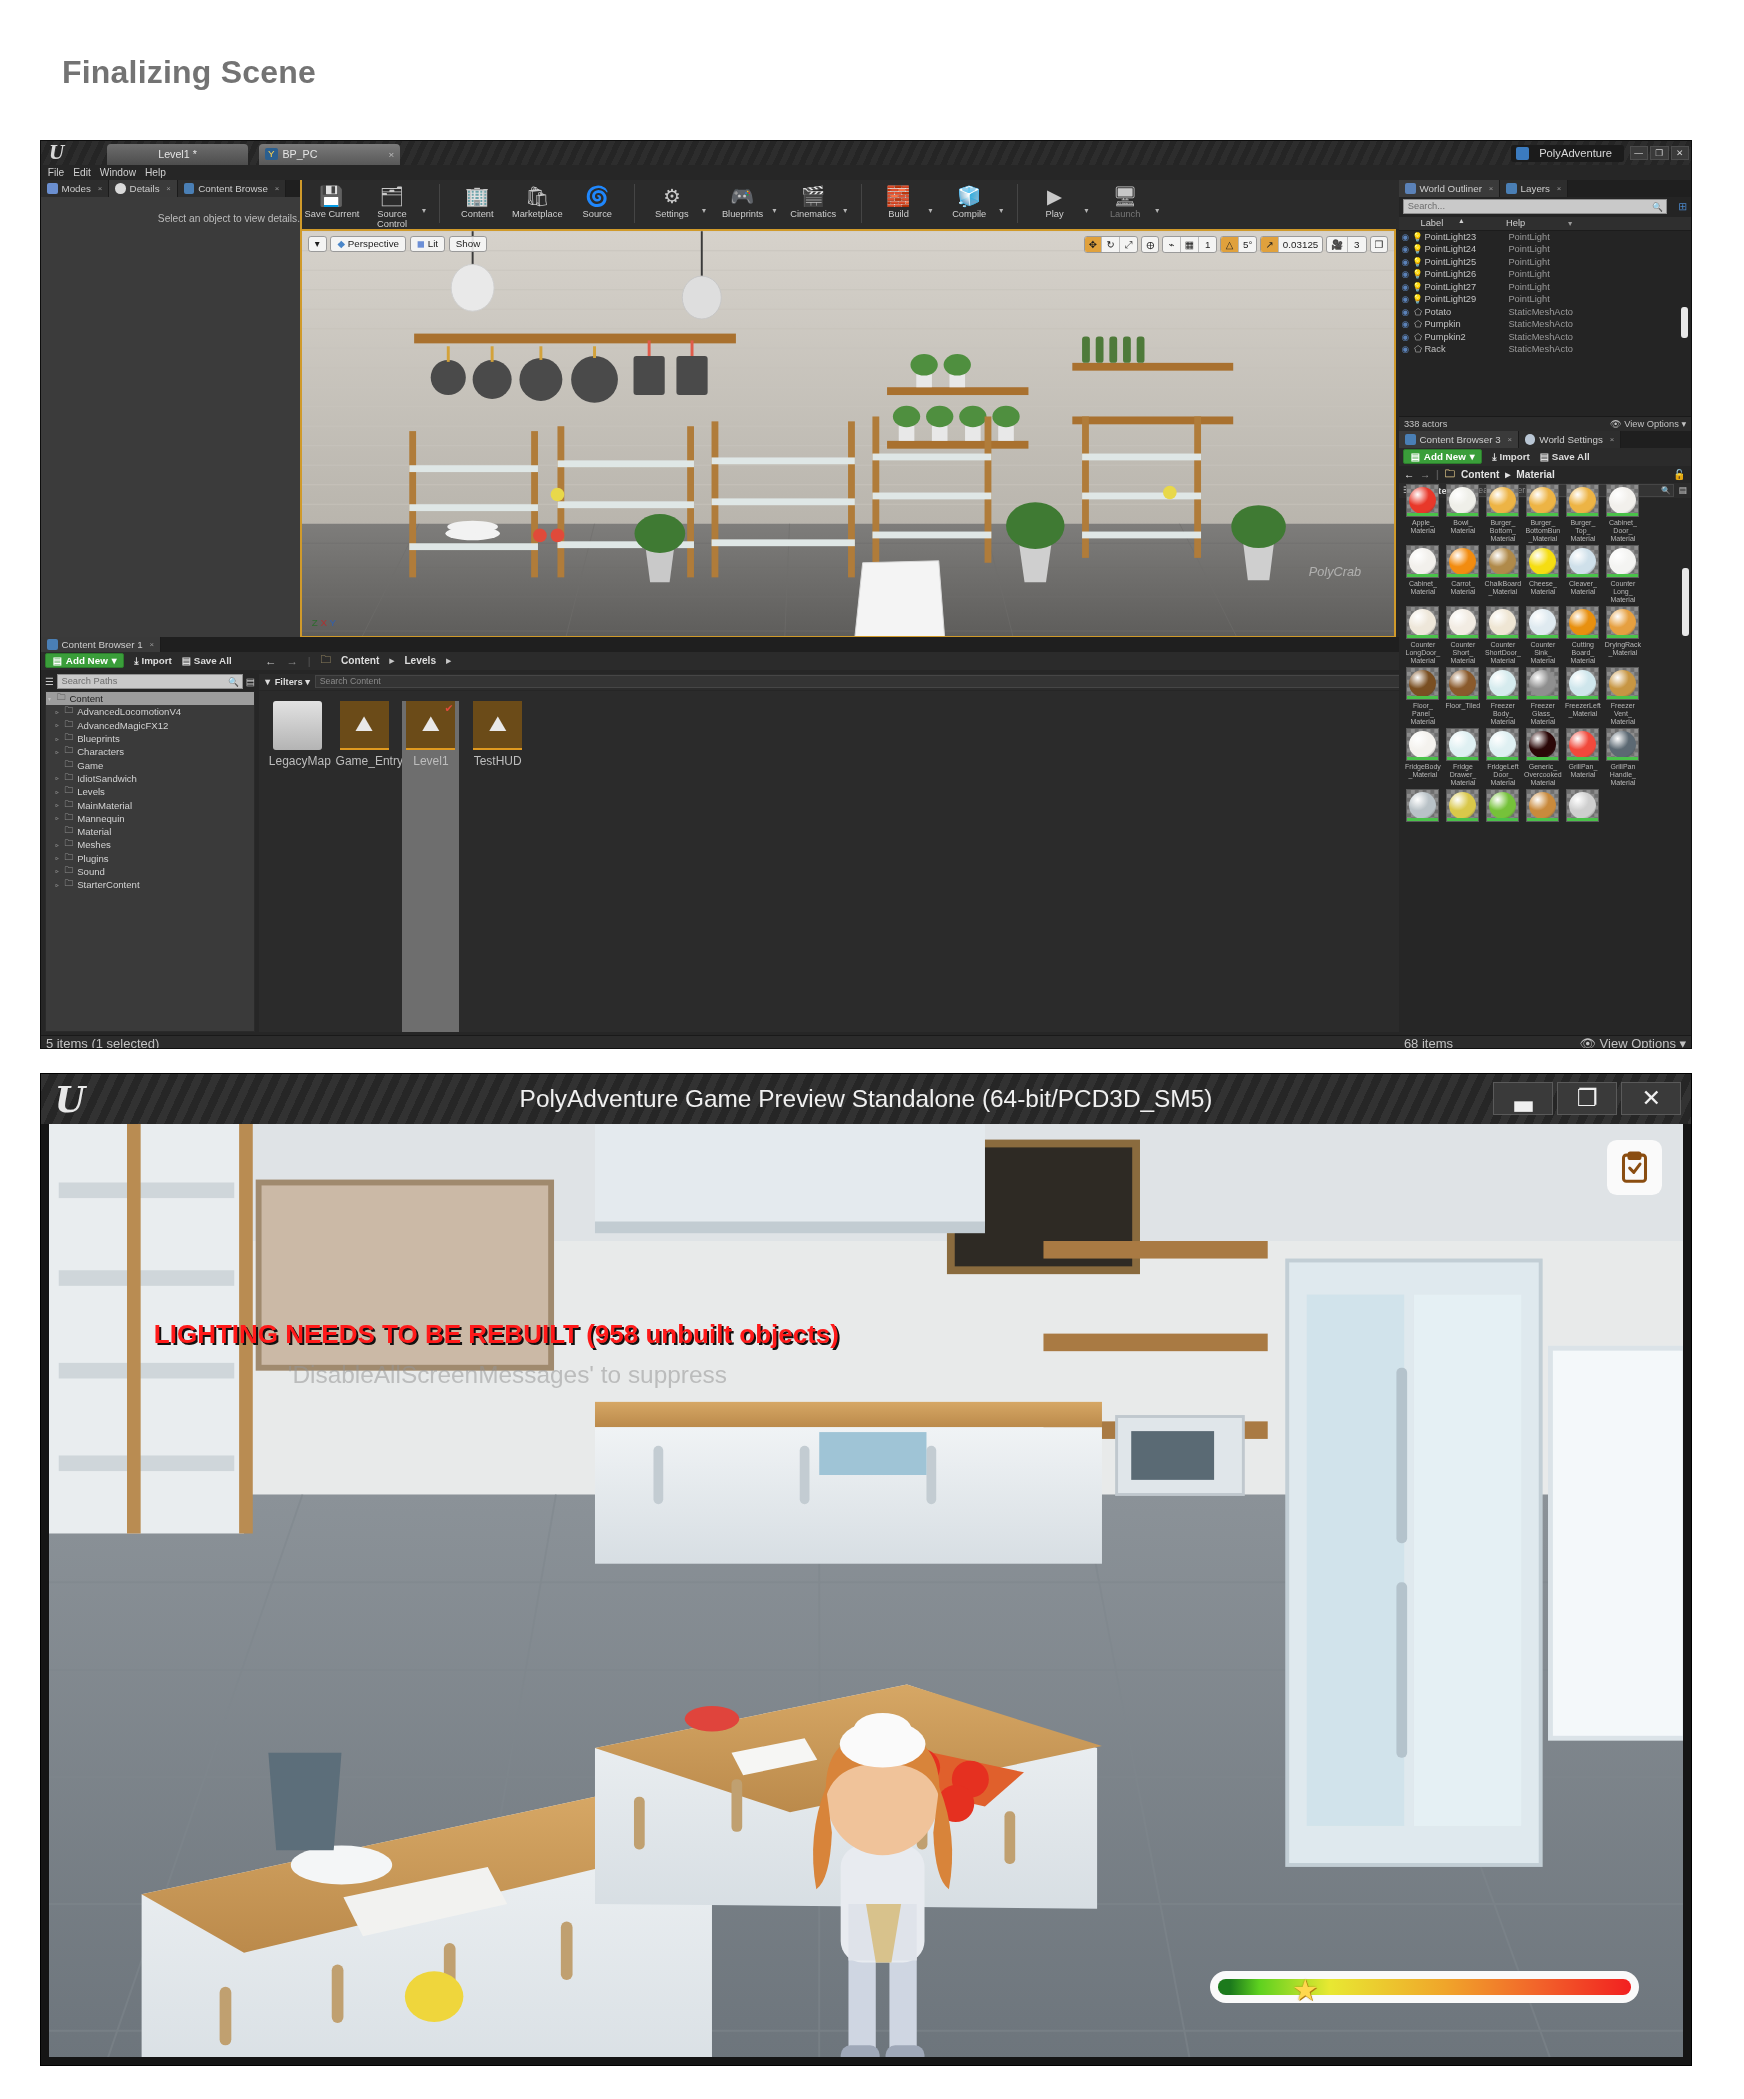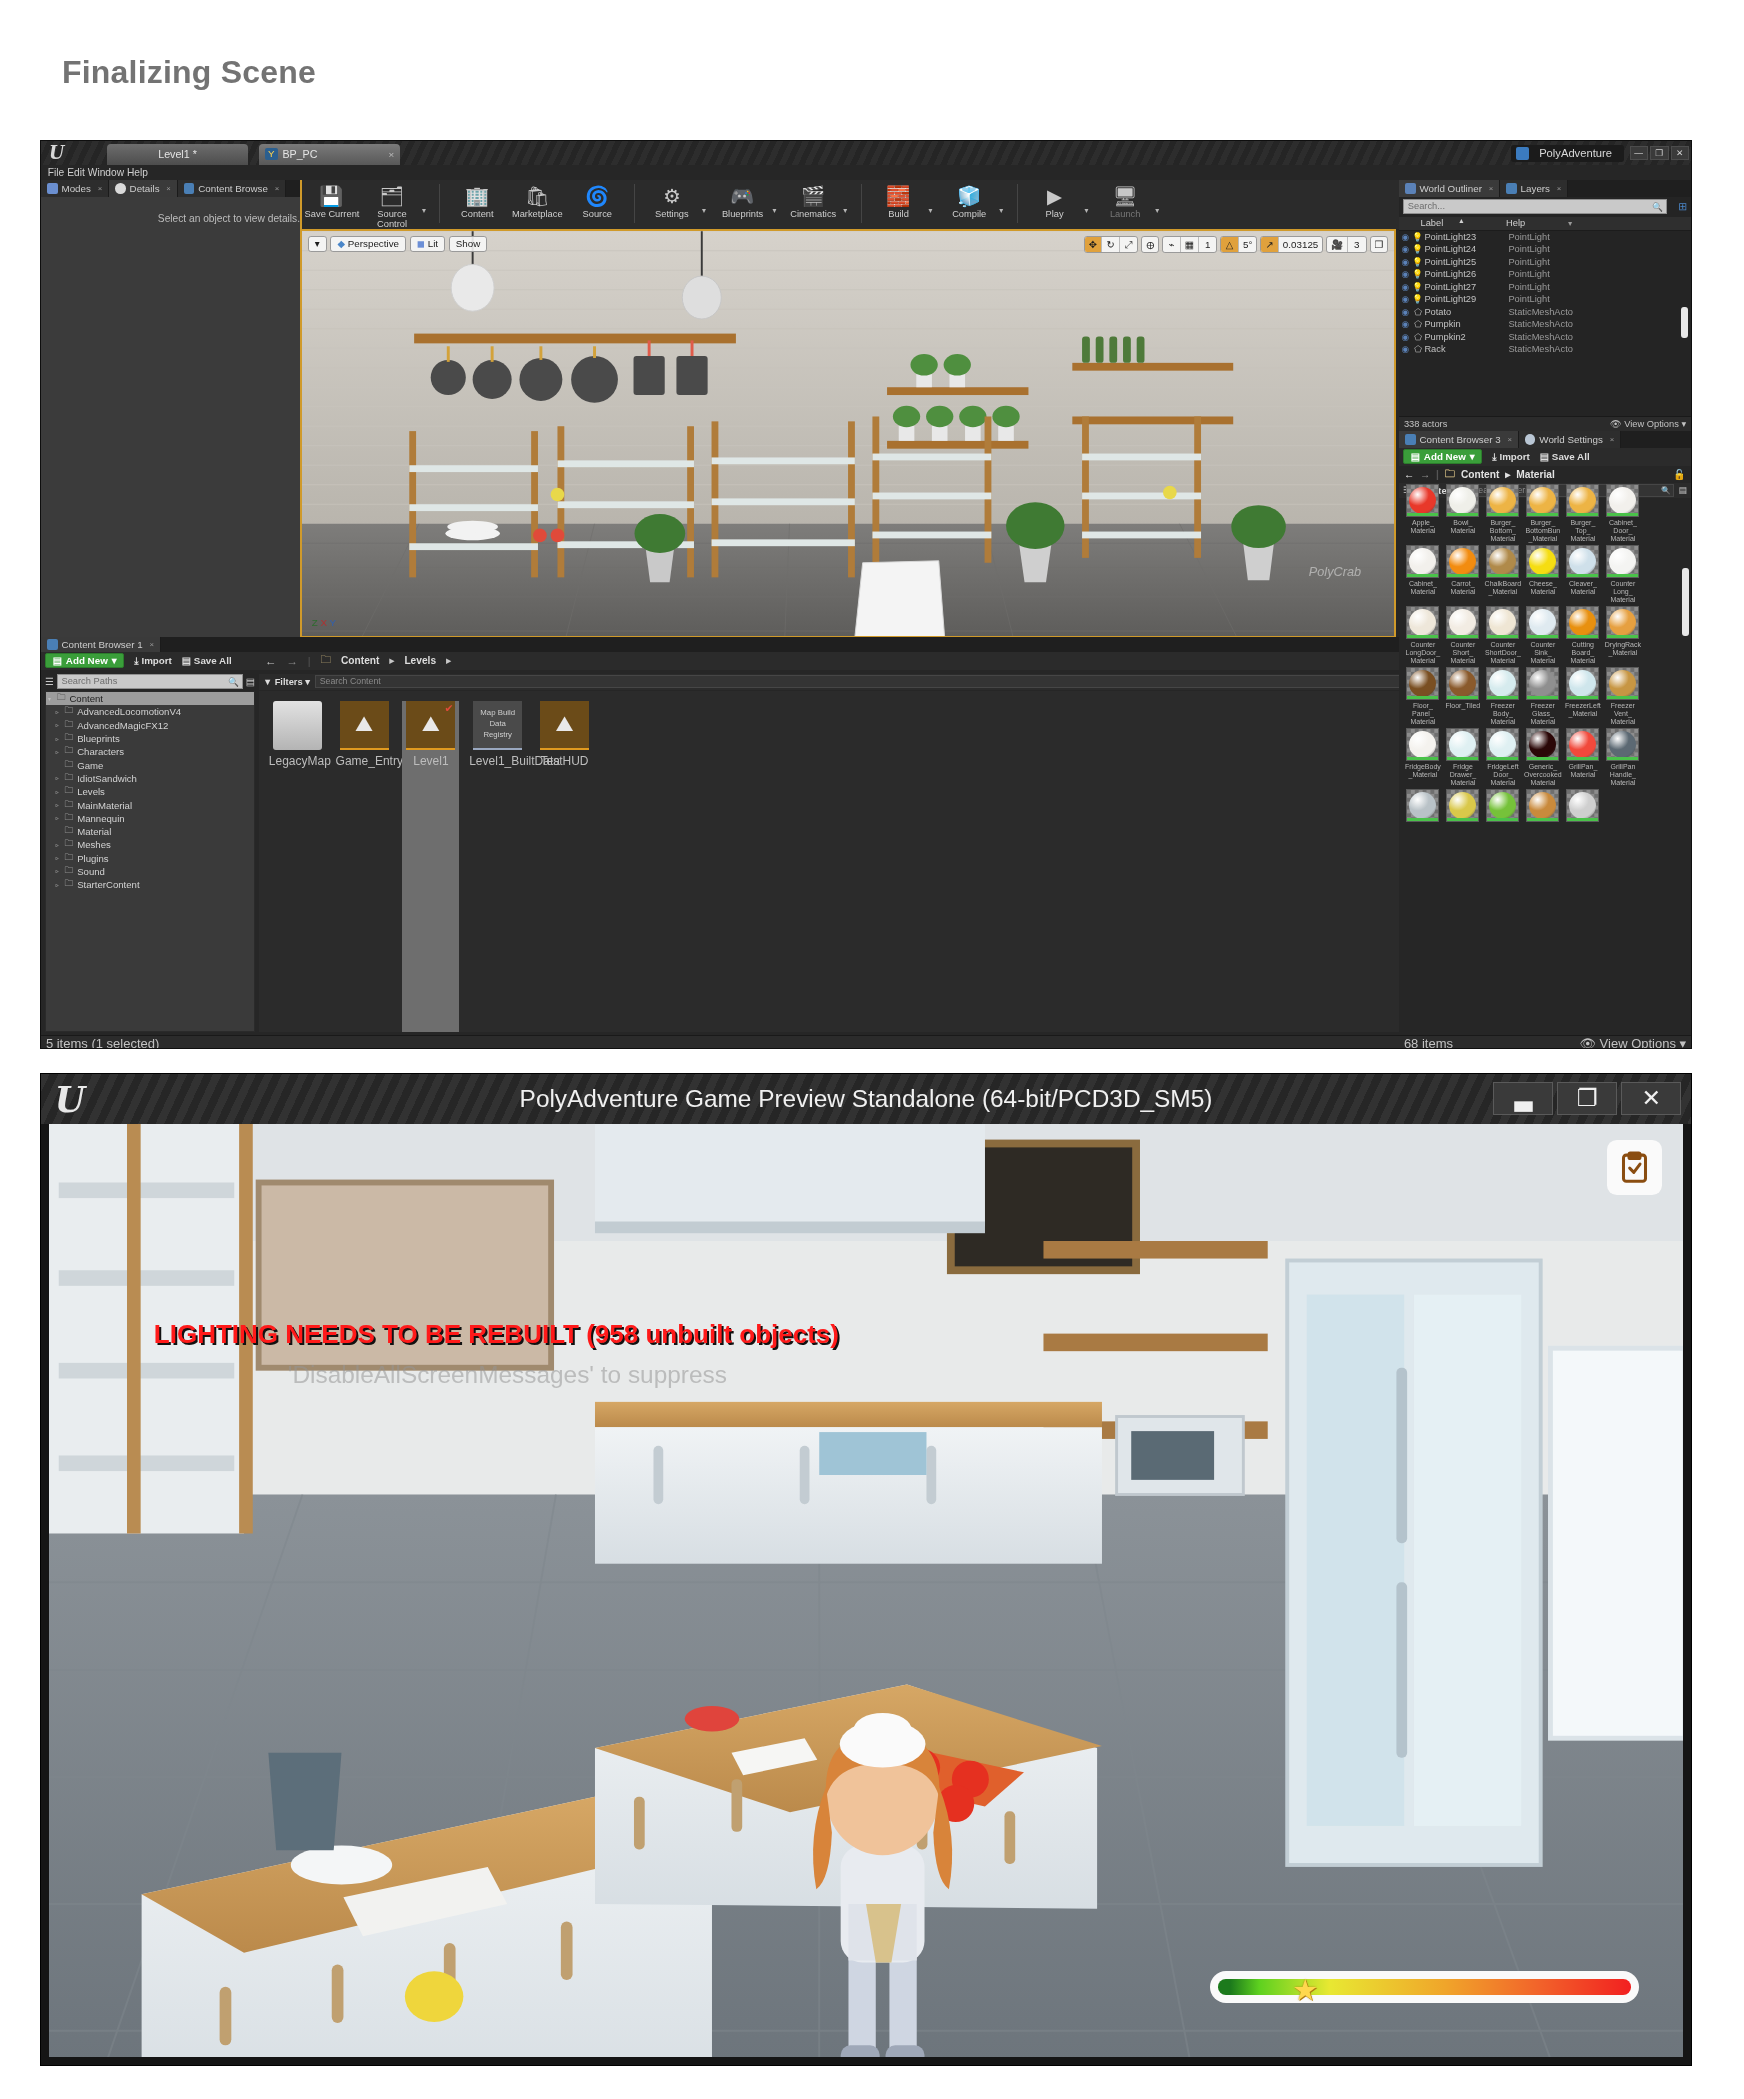--- a/index.html
+++ b/index.html
@@ -33,21 +33,21 @@
   .tab .tl{ position:relative; }
   .win-right{ position:absolute; right:0; top:0; height:24.4px; display:flex; align-items:center;}
   .proj-pill{ display:flex; align-items:center; gap:10px; background:#1b1b1b; border-radius:2.9px;
     padding:2px 11.7px 2px 5.9px; margin-right:5.9px;}
   .proj-ico{ width:12.7px;height:12.7px;background:#3b7bbf; border-radius:2px;}
   .proj-name{ color:#d9d9d9; font-size:11.2px;}
   .wbtn{ width:18.5px; height:14.6px; margin-right:2px; background:#3a3a3a; border:1px solid #4c4c4c;
     color:#d2d2d2; font-size:8.8px; text-align:center; line-height:12.7px;}
 
   
-  .menu-bar{ height:14.6px; background:#262626; display:flex; align-items:center; padding-left:6.8px; gap:3px;}
+  .menu-bar{ height:14.6px; background:#262626; display:flex; align-items:center; padding-left:6.8px; gap:9px;}
   .menu-bar span{ font-size:10.2px; color:#cfcfcf;}
 
   
   .body-row{ position:relative; height:870px; }
 
   
   .left-col{ position:absolute; left:0; top:0; width:259px; bottom:0; background:#282828;}
   .panel-tabs{ display:flex; height:16.6px; background:#1f1f1f; }
   .ptab{ display:flex; align-items:center; gap:3.9px; padding:0 5.9px; font-size:9.8px;
     color:#cdcdcd; background:#2d2d2d; border-right:1px solid #1b1b1b; position:relative;}
@@ -632,24 +632,20 @@
           </div>
           <div class="lv-asset">
             <div class="lv-thumb" style="background:#6b4b18;border-bottom:2.9px solid #e09a20;display:flex;align-items:center;justify-content:center;font-size:21.5px;color:#e8e8e8">⛰</div>
             <div class="lv-name">Game_Entry</div>
           </div>
           <div class="lv-asset" style="background: rgb(110, 110, 110);">
             <div class="lv-thumb" style="background:#6b4b18;border-bottom:2.9px solid #e09a20;display:flex;align-items:center;justify-content:center;font-size:21.5px;color:#e8e8e8">⛰<span style="position:absolute;right:2px;top:1px;color:#e04a3a;font-size:10.7px">✔</span></div>
             <div class="lv-name">Level1</div>
           </div>
           <div class="lv-asset">
-            <div class="lv-thumb" style="background:#4a4a4a;color:#cfcfcf;font-size:7.8px;line-height:10.7px;display:flex;align-items:center;justify-content:center;text-align:center;padding:2px;border-bottom:2.9px solid #9aa8c0">Map Build Data Registry</div>
-            <div class="lv-name">Level1_BuiltData</div>
-          </div>
-          <div class="lv-asset">
             <div class="lv-thumb" style="background:#6b4b18;border-bottom:2.9px solid #e09a20;display:flex;align-items:center;justify-content:center;font-size:21.5px;color:#e8e8e8">⛰</div>
             <div class="lv-name">TestHUD</div>
           </div>
         </div>
 
       <div class="cb-foot">
         <span>5 items (1 selected)</span>
         <span>👁 <span>View Options</span> ▾</span>
       </div>
     </div>

